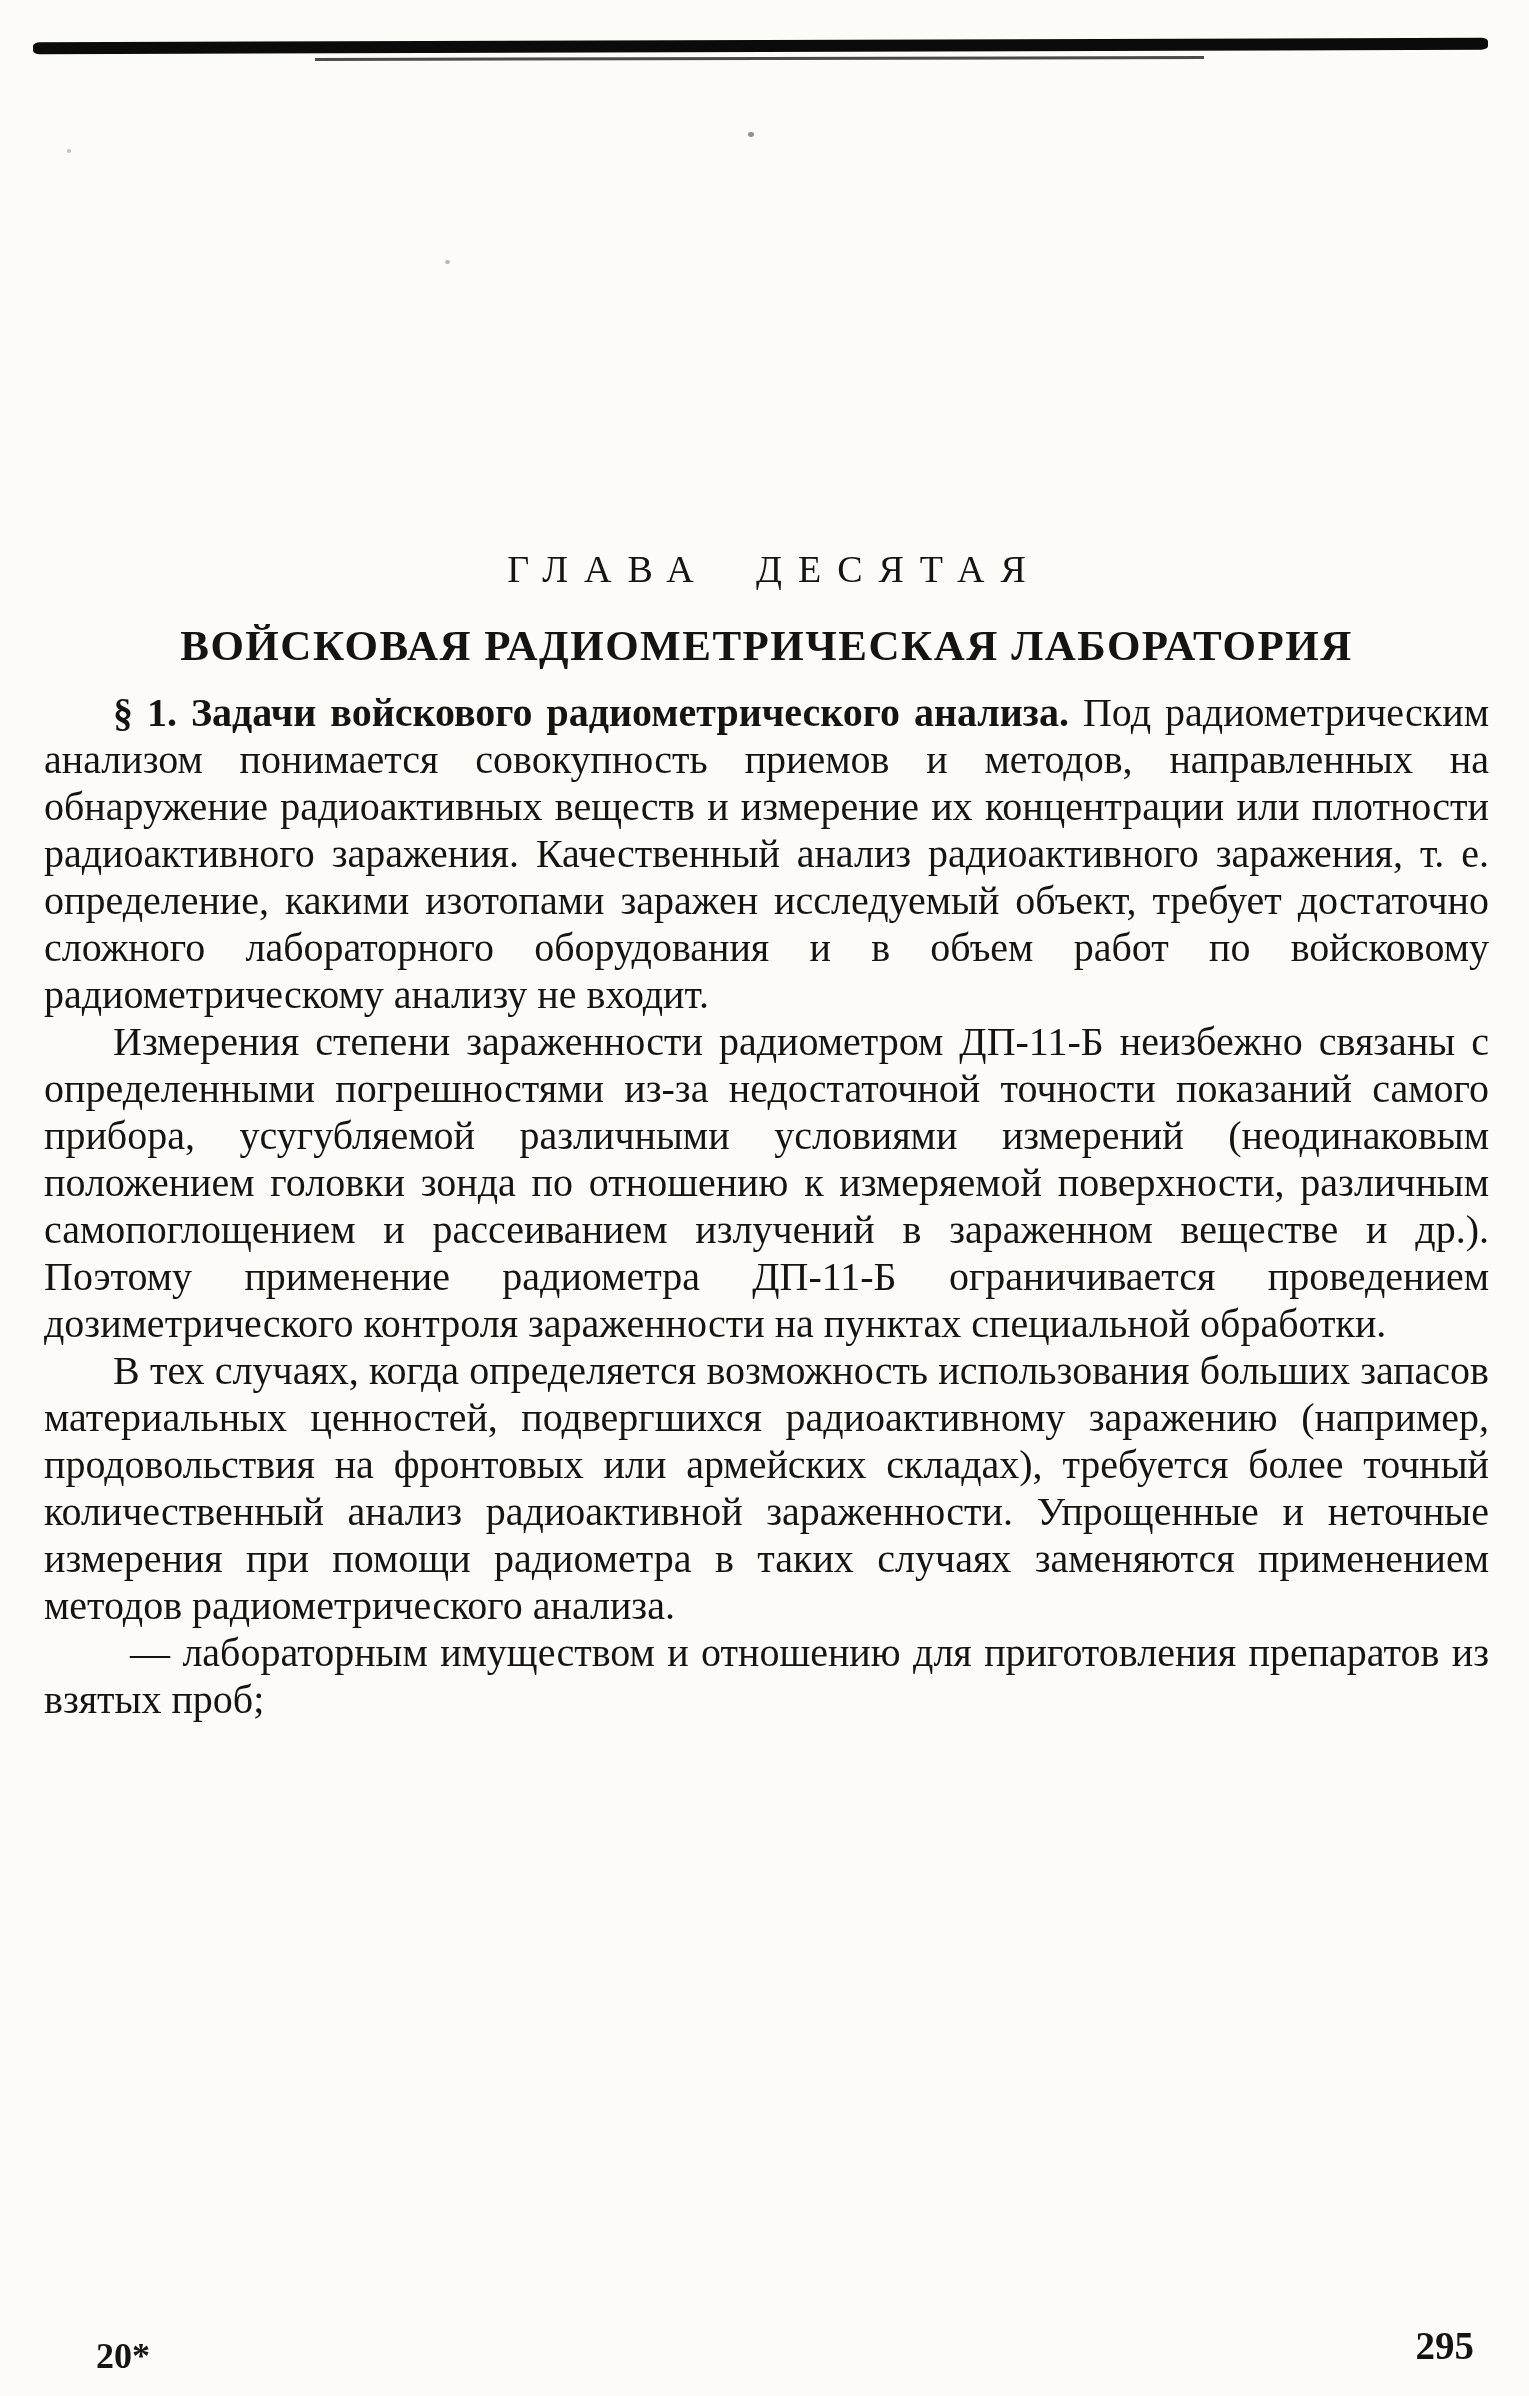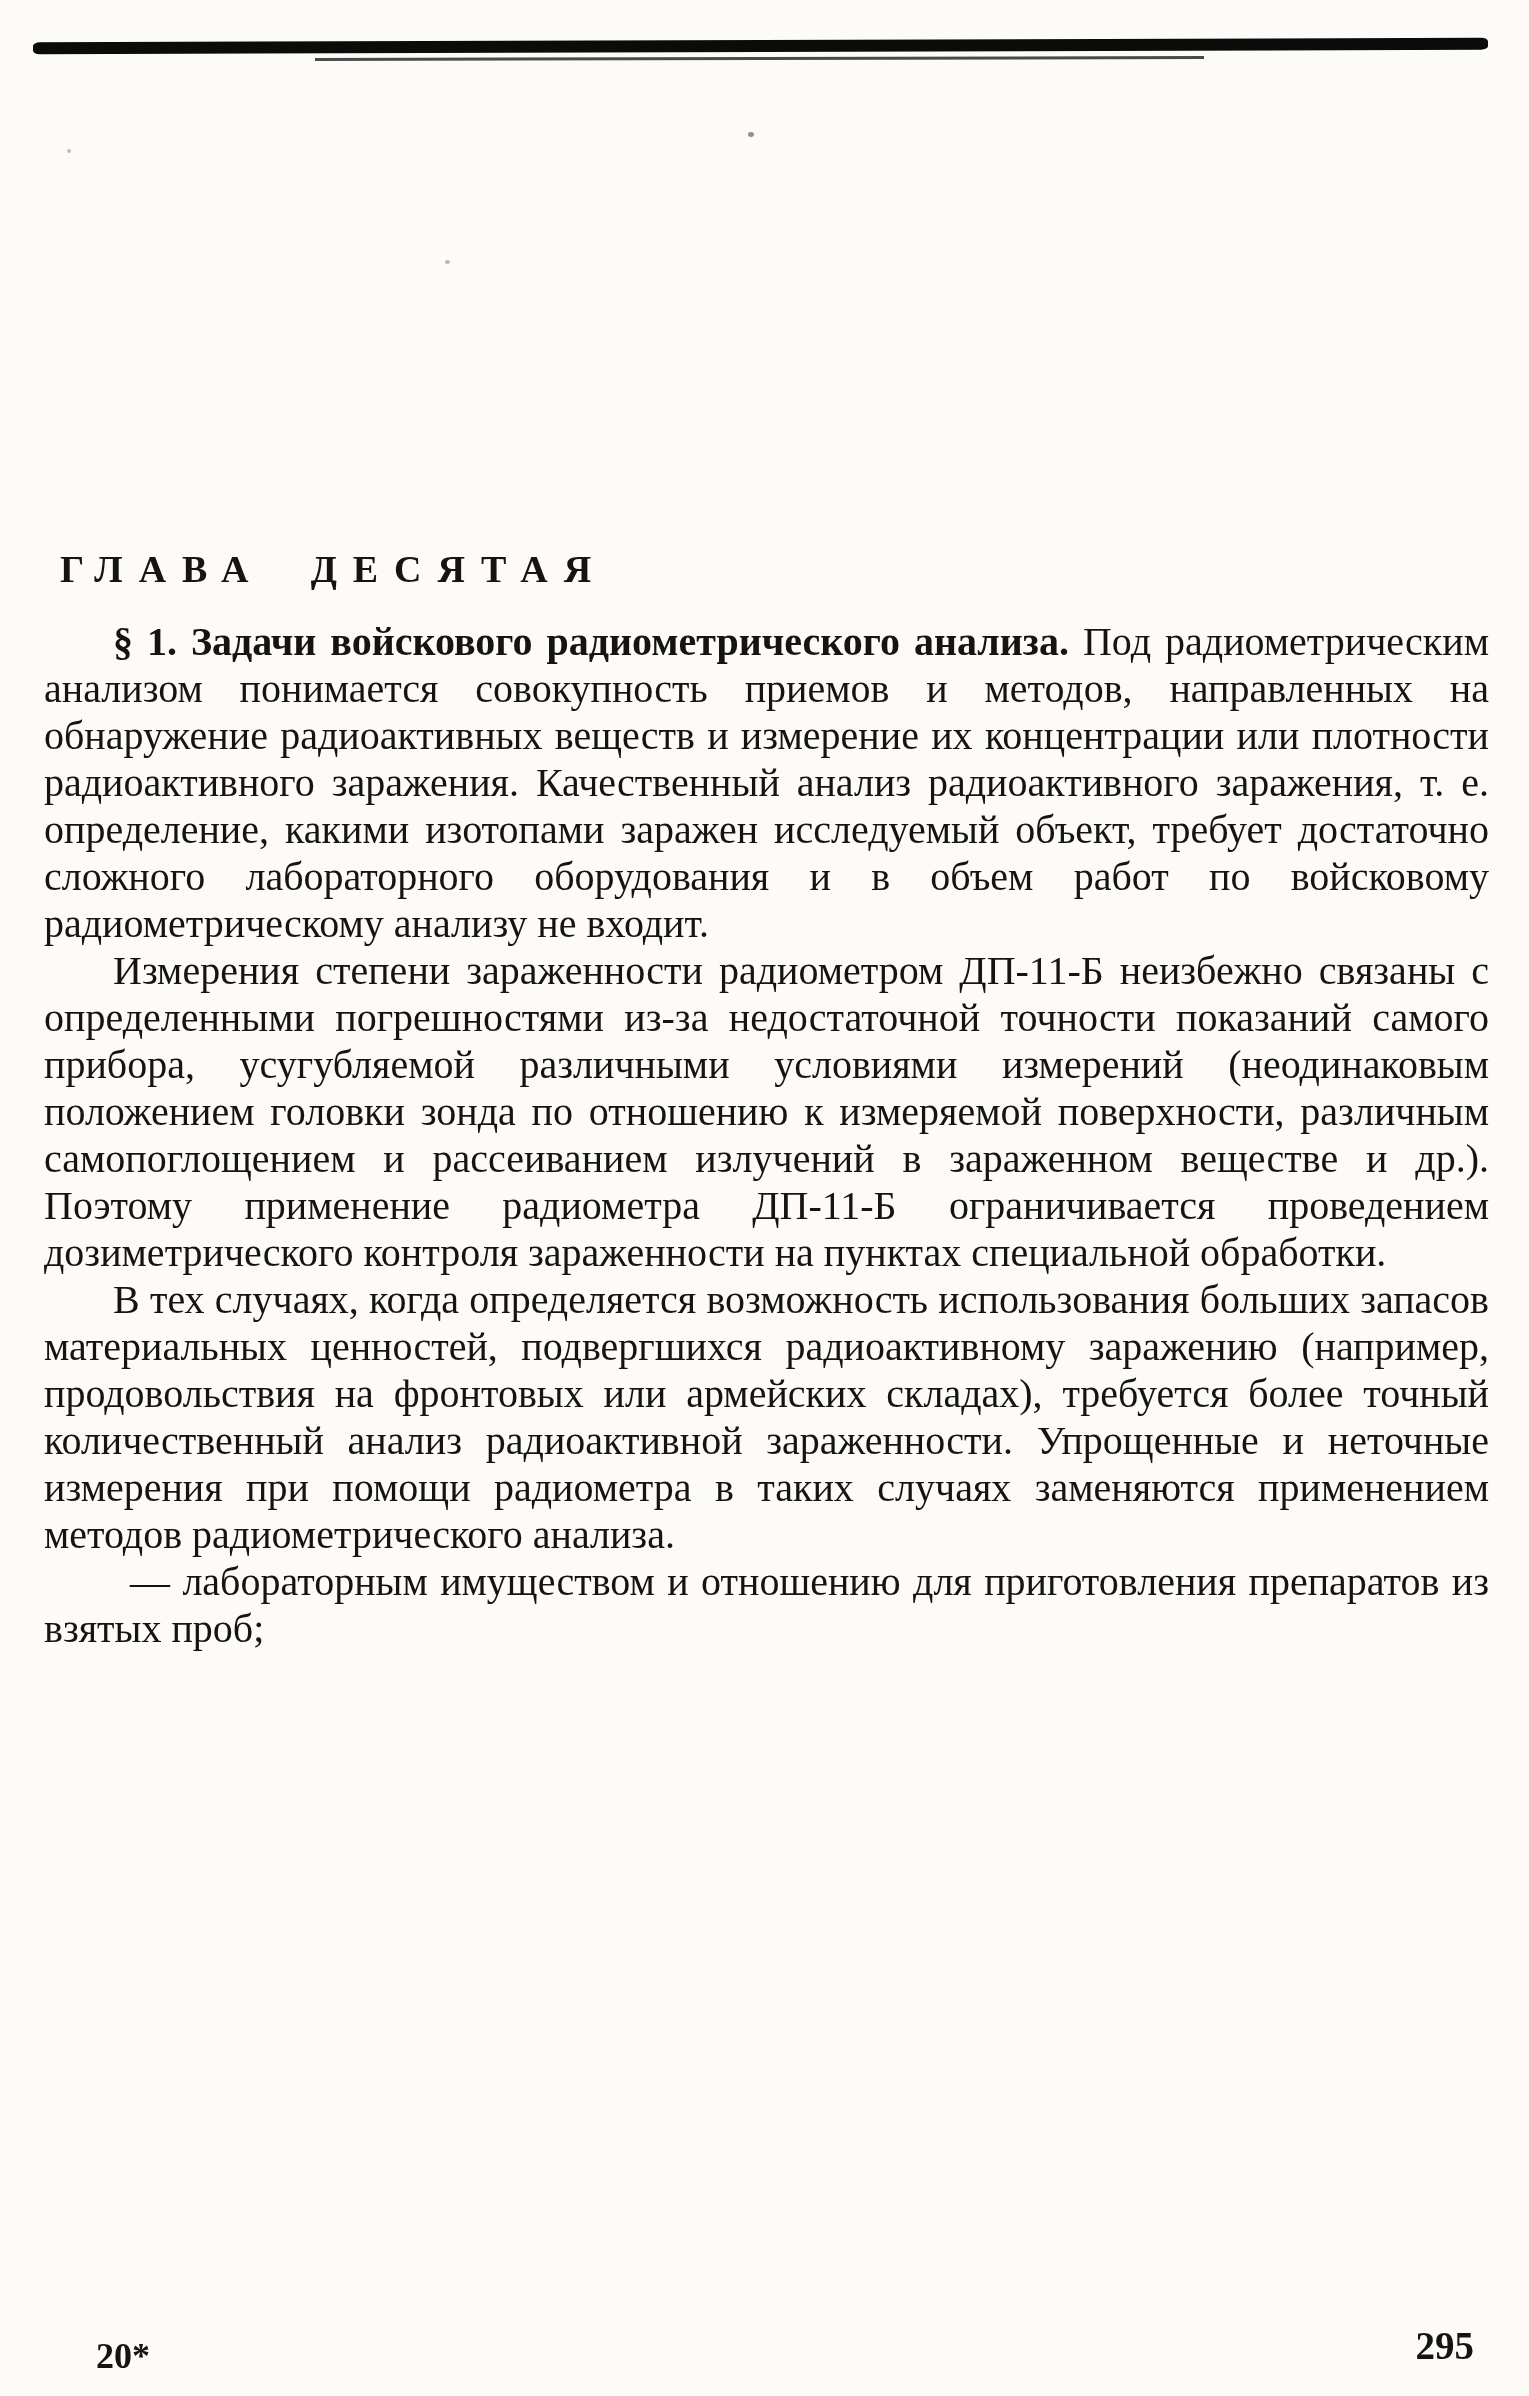--- a/index.html
+++ b/index.html
@@ -36,22 +36,22 @@
   .speck { position: absolute; background: #3a382f; border-radius: 50%; opacity: 0.55; }
   .speck.s1 { left: 748px; top: 132px; width: 5.7px; height: 4.8px; }
   .speck.s2 { left: 445px; top: 260px; width: 4.8px; height: 3.8px; opacity: 0.35; }
   .speck.s3 { left: 67px; top: 149px; width: 3.8px; height: 3.8px; opacity: 0.3; }
 
   .content {
     position: absolute;
     left: 44px; right: 40px; top: 547px;
   }
   .chapter {
-    text-align: left;
-    font-weight: bold;
+    text-align: center;
+    font-weight: normal;
     font-size: 38px;
     letter-spacing: 0.42em;
     word-spacing: 0.55em;
     text-indent: 0.42em;
     white-space: nowrap;
   }
   .title {
     margin-top: 27px;
     text-align: center;
     font-weight: bold;
@@ -91,20 +91,21 @@
   <div class="top-rule-thin"></div>
   <div class="speck s1"></div>
   <div class="speck s2"></div>
   <div class="speck s3"></div>
 
   <div class="content">
 
     <div class="chapter">ГЛАВА ДЕСЯТАЯ</div>
 
     <div class="title">
+      <div>ВОЙСКОВАЯ РАДИОМЕТРИЧЕСКАЯ ЛАБОРАТОРИЯ</div>
     </div>
 
     <div class="body">
 
       <p class="para"><b class="lead">§ 1. Задачи войскового радиометрического анализа.</b> <span>Под радиометрическим анализом понимается совокупность приемов и методов, направленных на обнаружение радиоактивных веществ и измерение их концентрации или плотности радиоактивного заражения. Качественный анализ радиоактивного заражения, т. е. определение, какими изотопами заражен исследуемый объект, требует достаточно сложного лабораторного оборудования и в объем работ по войсковому радиометрическому анализу не входит.</span></p>
 
       <p class="para">Измерения степени зараженности радиометром ДП-11-Б неизбежно связаны с определенными погрешностями из-за недостаточной точности показаний самого прибора, усугубляемой различными условиями измерений (неодинаковым положением головки зонда по отношению к измеряемой поверхности, различным самопоглощением и рассеиванием излучений в зараженном веществе и др.). Поэтому применение радиометра ДП-11-Б ограничивается проведением дозиметрического контроля зараженности на пунктах специальной обработки.</p>
 
       <p class="para">В тех случаях, когда определяется возможность использования больших запасов материальных ценностей, подвергшихся радиоактивному заражению (например, продовольствия на фронтовых или армейских складах), требуется более точный количественный анализ радиоактивной зараженности. Упрощенные и неточные измерения при помощи радиометра в таких случаях заменяются применением методов радиометрического анализа.</p>
 

